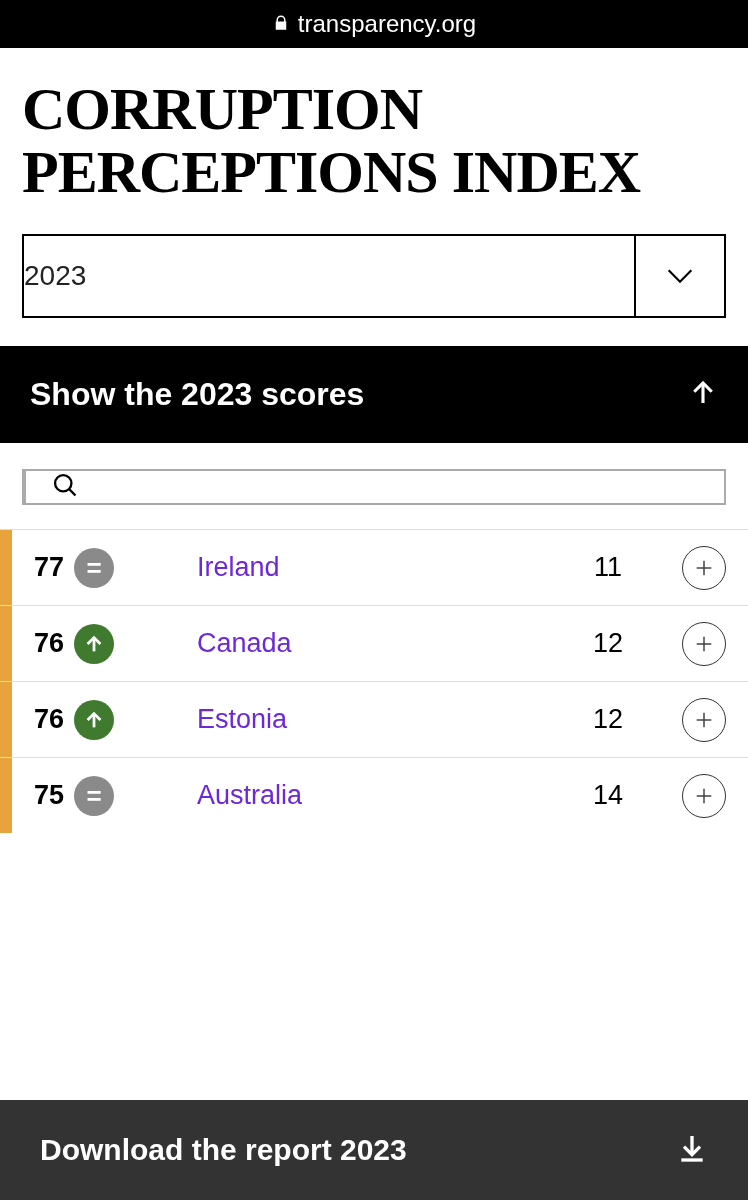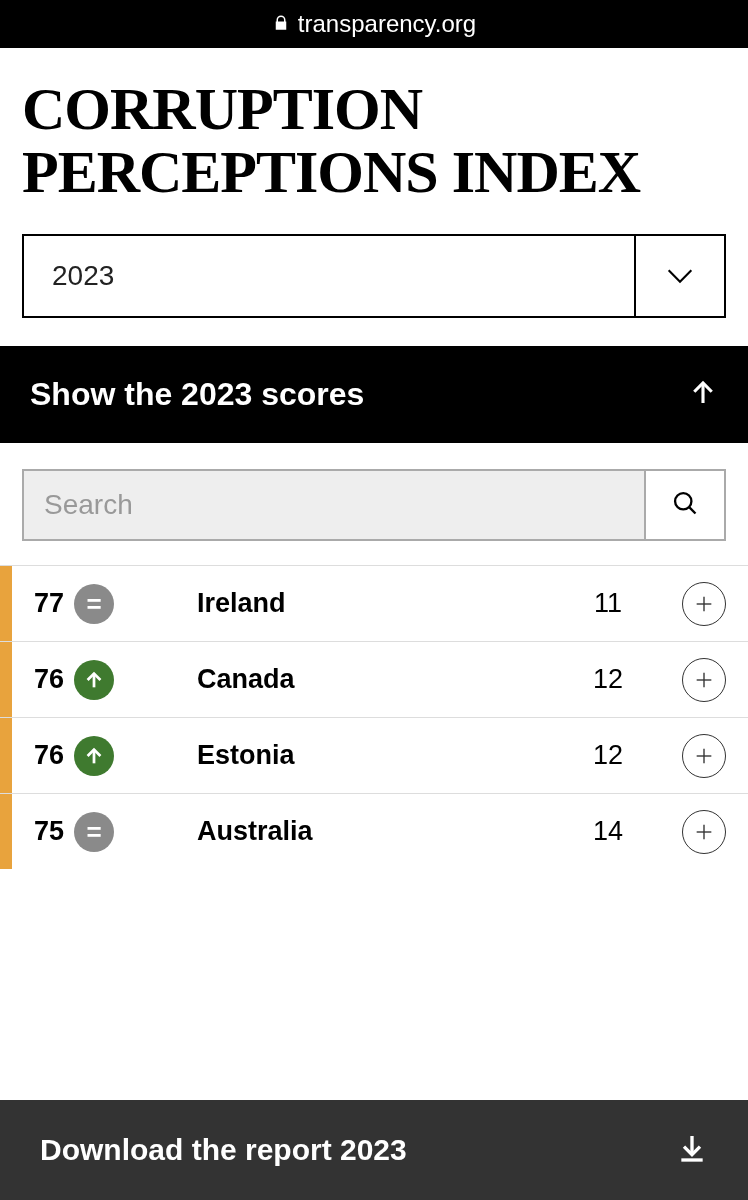--- a/index.html
+++ b/index.html
@@ -36,21 +36,20 @@
   .year-select {
     border: 2px solid #000;
     display: flex;
     height: 84px;
     margin-bottom: 28px;
   }
   .year-select .value {
     flex: 1;
     display: flex;
     align-items: center;
-    padding-left: 28px;
     font-size: 28px;
     color: #222;
   }
   .year-select .chev {
     width: 90px;
     border-left: 2px solid #000;
     display: flex;
     align-items: center;
     justify-content: center;
   }
@@ -133,21 +132,21 @@
   }
   .row .score-val { font-weight: 800; font-size: 27px; }
   .trend {
     width: 40px; height: 40px; border-radius: 50%;
     display: flex; align-items: center; justify-content: center;
   }
   .trend.same { background: #8a8a8a; }
   .trend.up { background: #3f7a2f; }
   .trend svg { width: 22px; height: 22px; stroke: #fff; stroke-width: 3; fill: none; }
   .trend.same .eq { color: #fff; font-size: 26px; font-weight: 700; line-height: 1; }
-  .row .country-cell { flex: 1; font-size: 27px; color: #000000; font-weight: bold; }
+  .row .country-cell { flex: 1; font-size: 27px; color: #6d28d9; }
   .row .rank-cell { width: 140px; text-align: center; font-size: 27px; }
   .row .expand-cell { width: 70px; display: flex; align-items: center; justify-content: center; padding-right: 18px; }
   .plus {
     width: 44px; height: 44px; border: 1.5px solid #333; border-radius: 50%;
     display: flex; align-items: center; justify-content: center;
   }
   .plus svg { width: 22px; height: 22px; stroke: #333; stroke-width: 1.5; }
 
   .download-bar {
     position: absolute;
@@ -191,21 +190,20 @@
     <span class="label">Show the 2023 scores</span>
     <span>
       <svg viewBox="0 0 24 24">
           <line x1="12" y1="20" x2="12" y2="4"></line>
           <polyline points="5 11 12 4 19 11"></polyline>
         </svg>
     </span>
   </div>
 
   <div class="search-row">
-    <input type="text" placeholder="Search" style="">
     <div class="btn">
       <span>
         <svg viewBox="0 0 24 24">
             <circle cx="10.5" cy="10.5" r="7"></circle>
             <line x1="21" y1="21" x2="15.8" y2="15.8"></line>
           </svg>
       </span>
     </div>
   </div>
 

